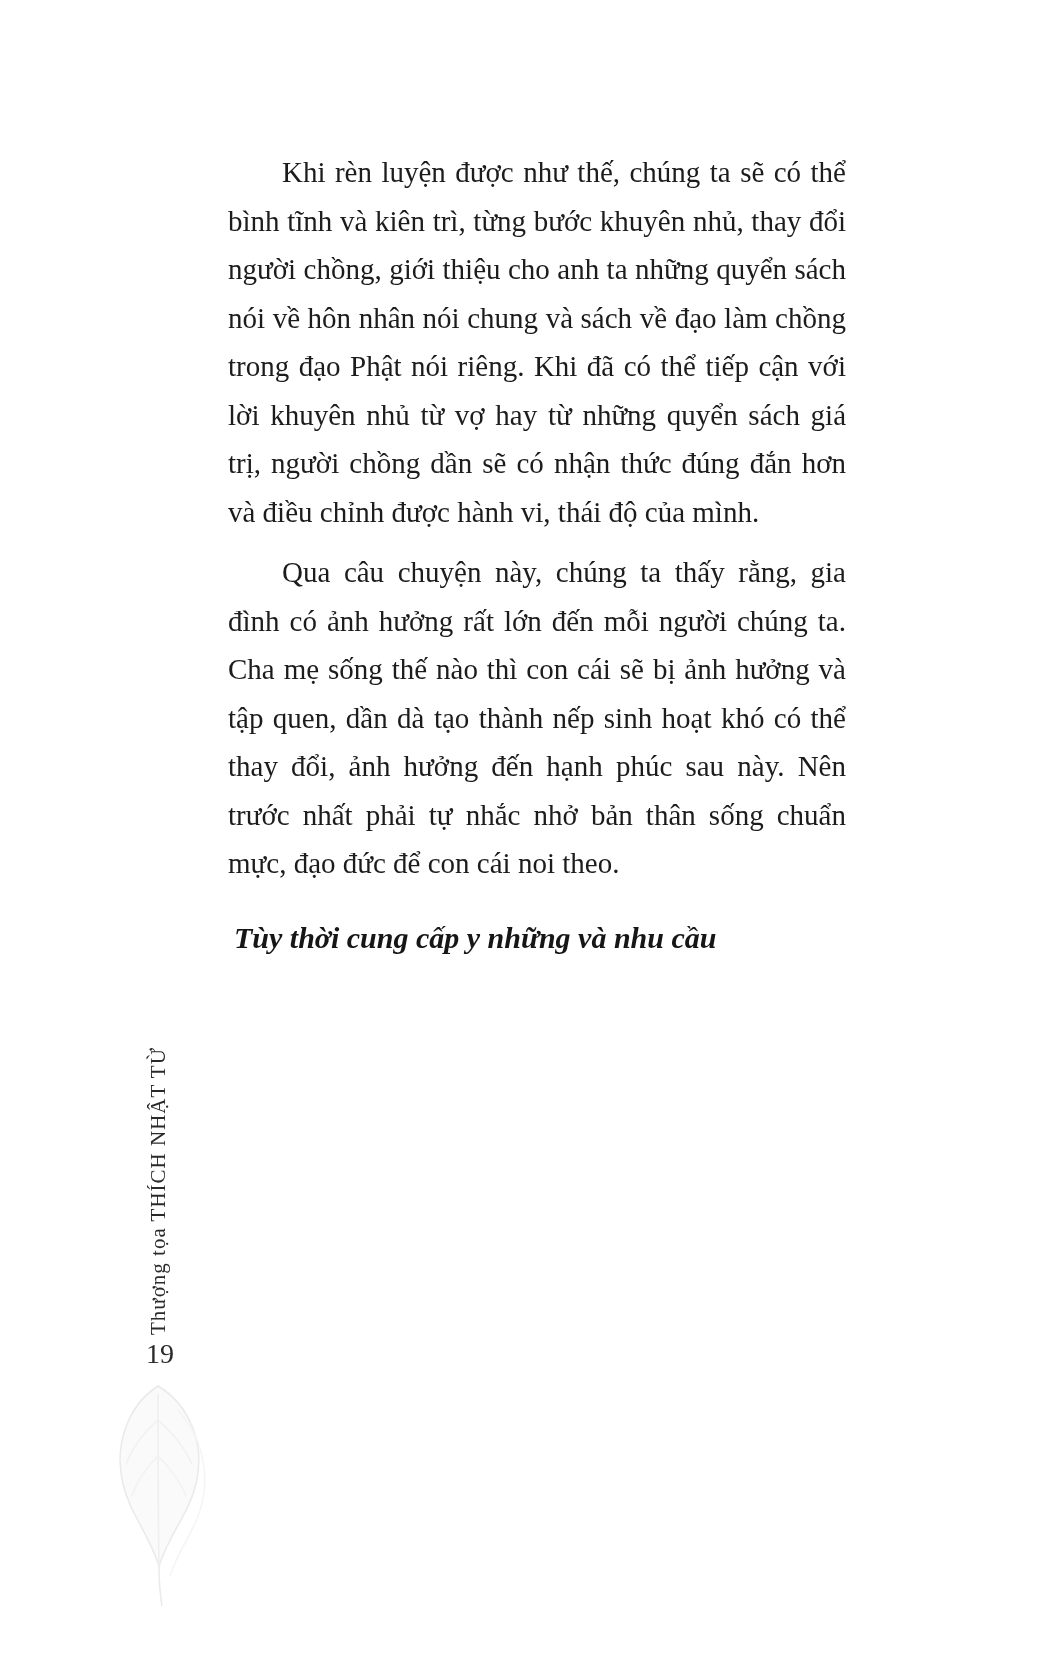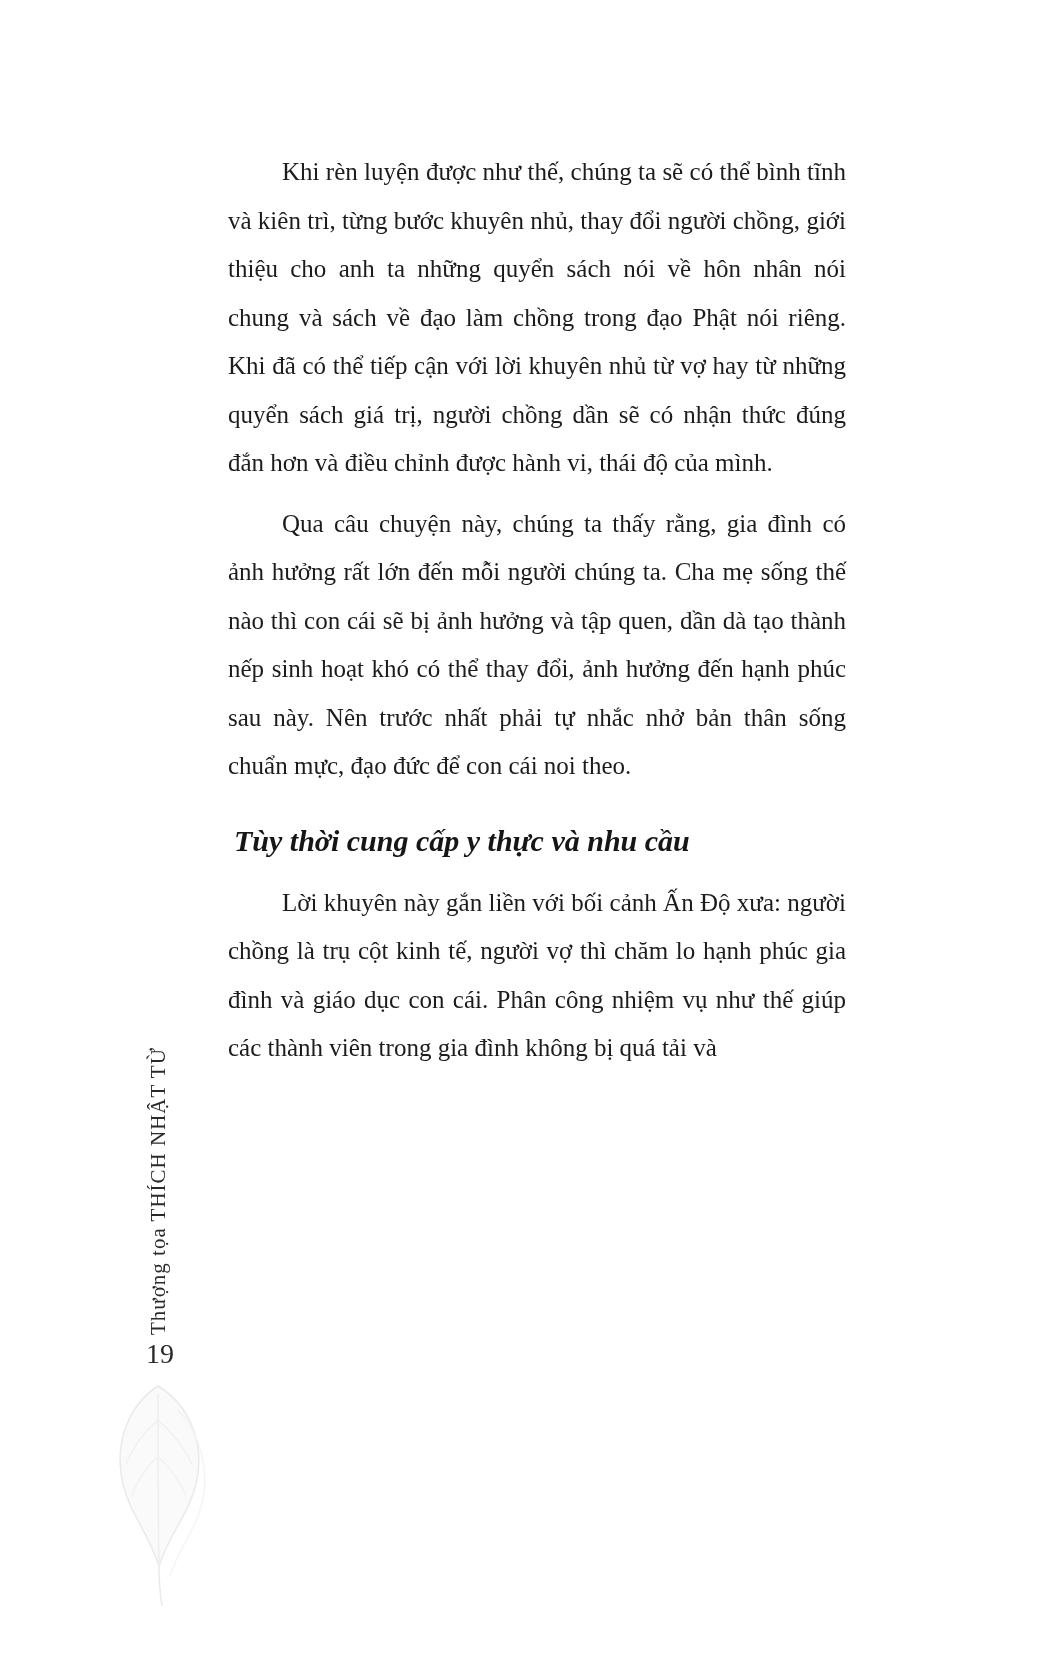--- a/index.html
+++ b/index.html
@@ -18,21 +18,21 @@
   }
   .content {
     position: absolute;
     left: 228px;
     top: 148px;
     width: 618px;
     text-align: justify;
   }
   .content p {
     margin: 0 0 12px 0;
-    font-size: 25px;
+    font-size: 29px;
     line-height: 48.5px;
     text-indent: 54px;
     color: #1c1c1c;
   }
   .content h2.section-heading {
     margin: 26px 0 14px 0;
     font-size: 30px;
     line-height: 48px;
     font-weight: bold;
     font-style: italic;
@@ -87,17 +87,16 @@
       <path d="M62,40 C48,52 37,66 30,84" stroke="#e6e6e6"></path>
       <path d="M62,76 C74,88 84,100 90,116" stroke="#e9e9e9"></path>
       <path d="M62,76 C50,88 41,100 36,116" stroke="#e9e9e9"></path>
       <path d="M82,30 C104,54 116,92 104,130 C97,154 82,170 74,196" stroke="#ececec" fill="none"></path>
     </g>
   </svg>
 
   <div class="content">
     <p>Khi rèn luyện được như thế, chúng ta sẽ có thể bình tĩnh và kiên trì, từng bước khuyên nhủ, thay đổi người chồng, giới thiệu cho anh ta những quyển sách nói về hôn nhân nói chung và sách về đạo làm chồng trong đạo Phật nói riêng. Khi đã có thể tiếp cận với lời khuyên nhủ từ vợ hay từ những quyển sách giá trị, người chồng dần sẽ có nhận thức đúng đắn hơn và điều chỉnh được hành vi, thái độ của mình.</p>
     <p>Qua câu chuyện này, chúng ta thấy rằng, gia đình có ảnh hưởng rất lớn đến mỗi người chúng ta. Cha mẹ sống thế nào thì con cái sẽ bị ảnh hưởng và tập quen, dần dà tạo thành nếp sinh hoạt khó có thể thay đổi, ảnh hưởng đến hạnh phúc sau này. Nên trước nhất phải tự nhắc nhở bản thân sống chuẩn mực, đạo đức để con cái noi theo.</p>
-    <h2 class="section-heading">Tùy thời cung cấp y thực và nhu cầu</h2>
-    <p>Lời khuyên này gắn liền với bối cảnh Ấn Độ xưa: người chồng là trụ cột kinh tế, người vợ thì chăm lo hạnh phúc gia đình và giáo dục con cái. Phân công nhiệm vụ như thế giúp các thành viên trong gia đình không bị quá tải và</p>
+    <h2 class="section-heading">Tùy thời cung cấp y những và nhu cầu</h2>
   </div>
 
 </div>
 
 </body></html>

